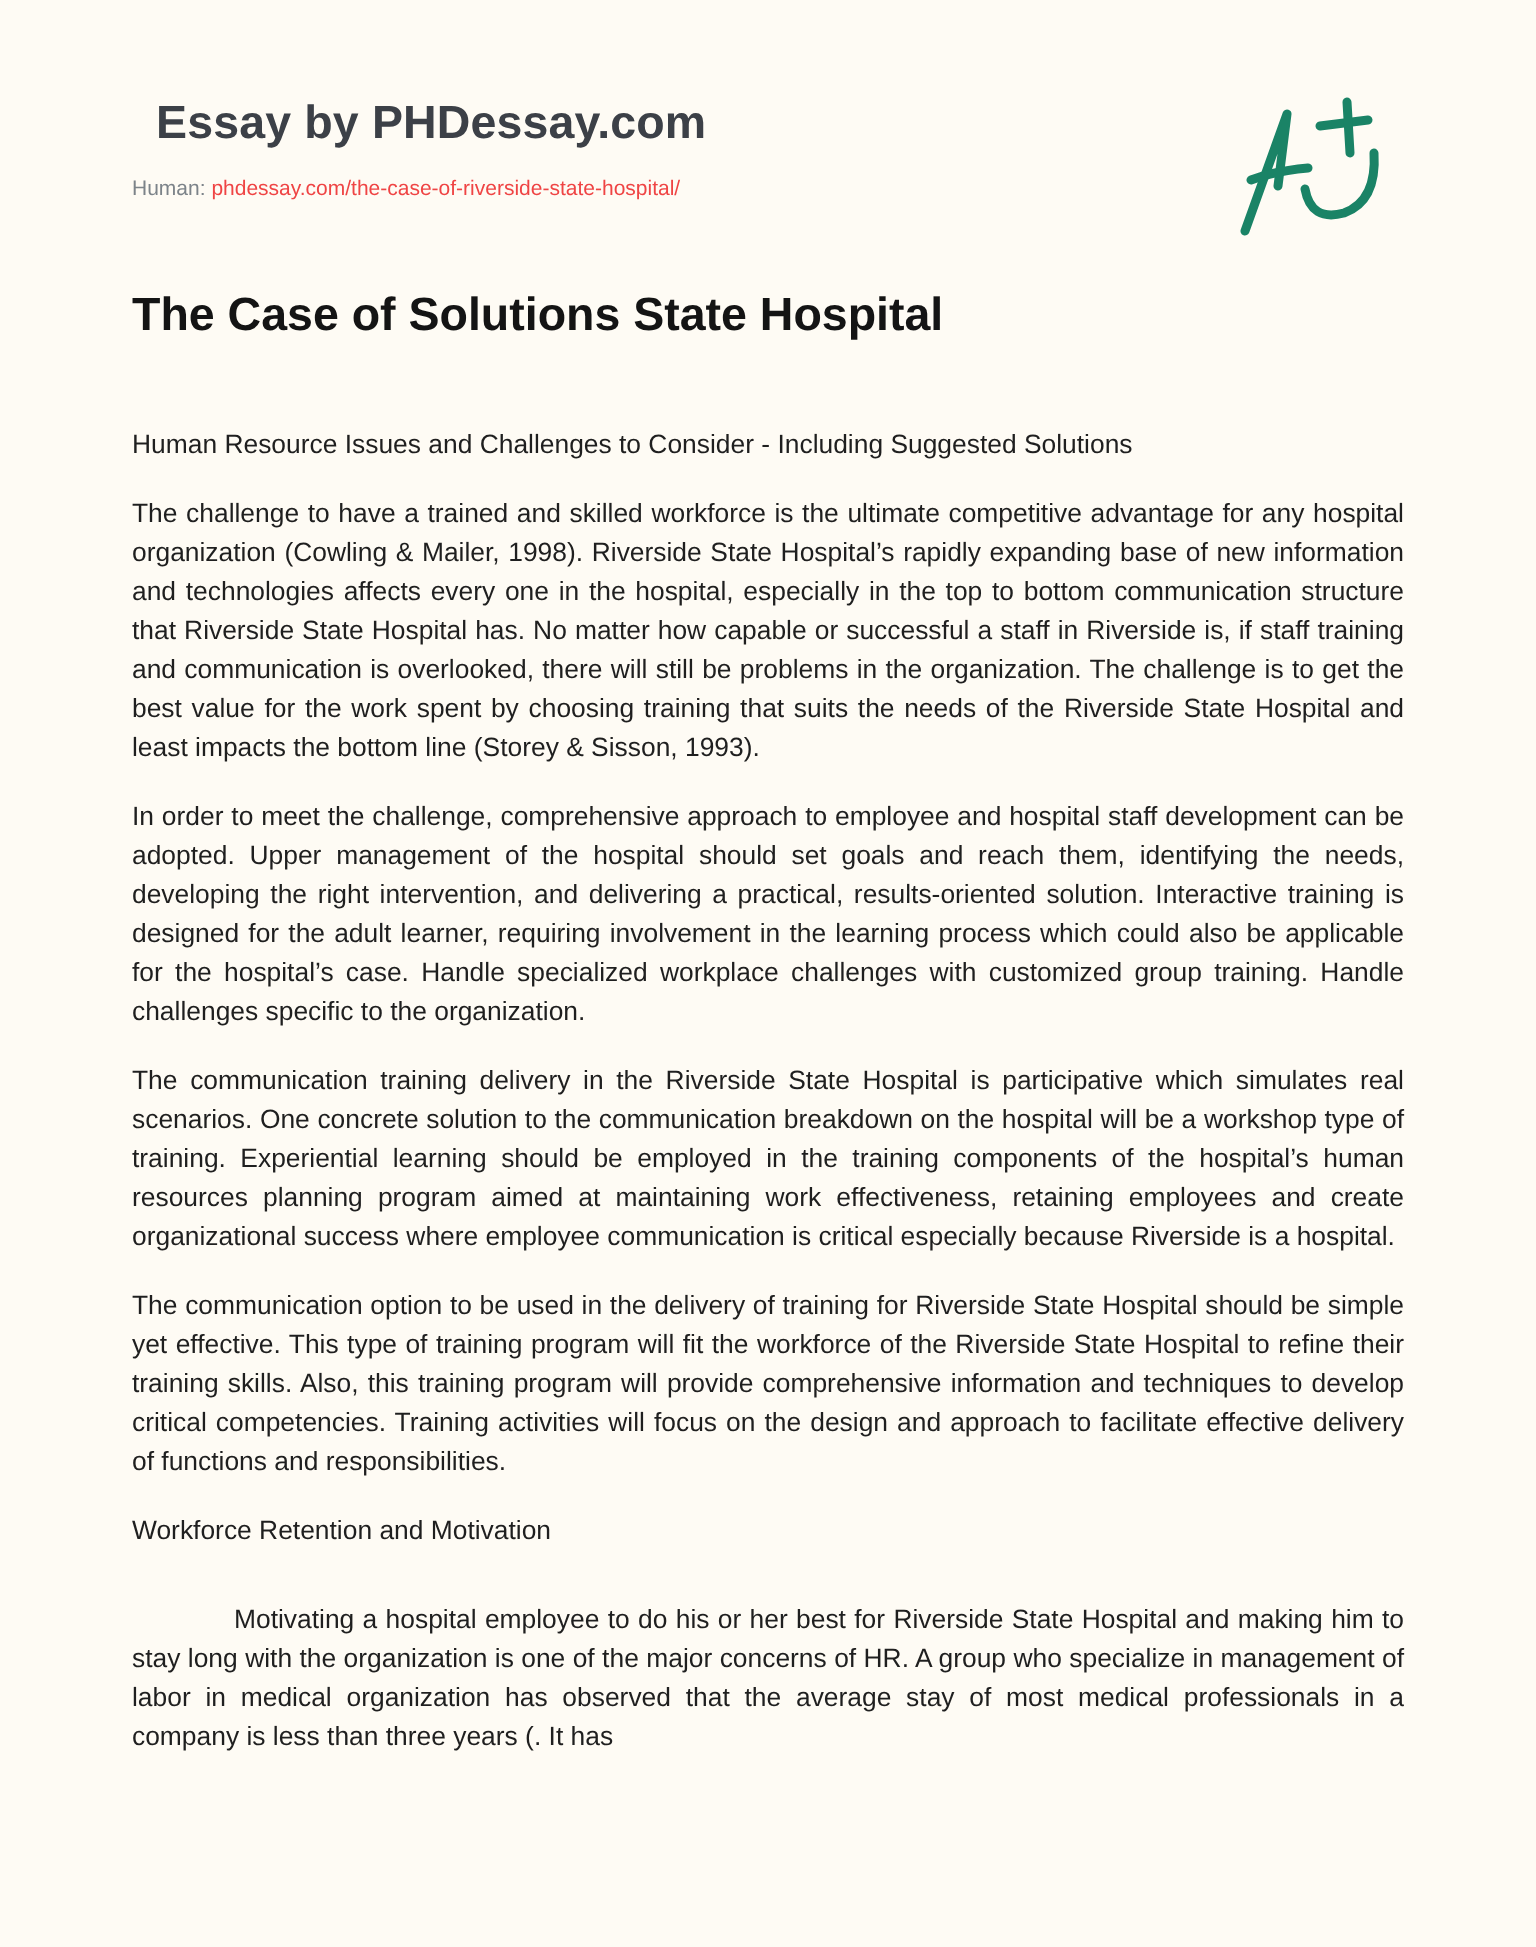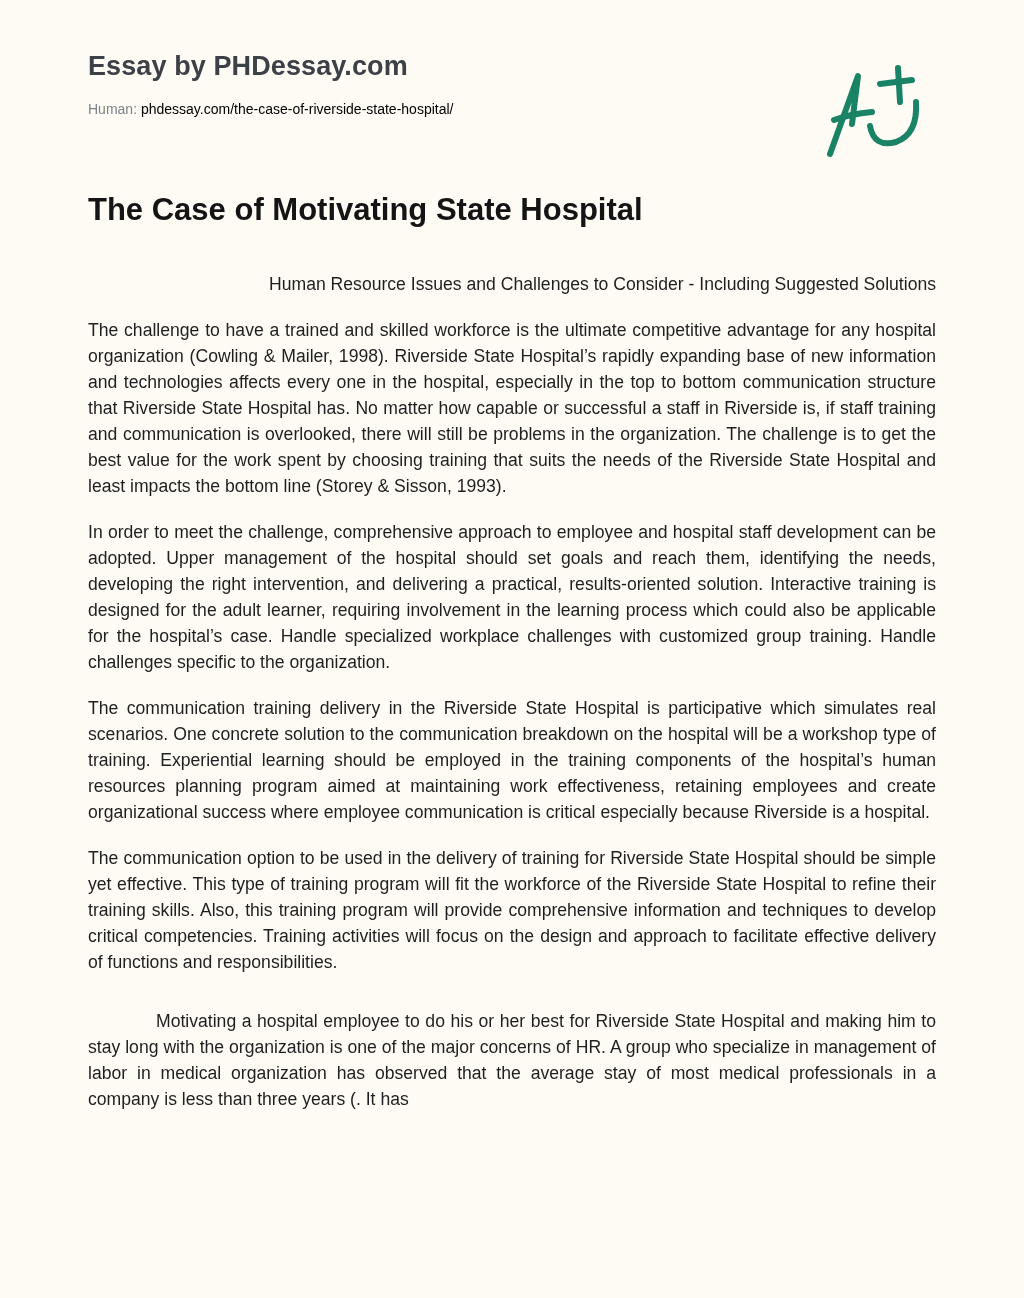--- a/index.html
+++ b/index.html
@@ -14,35 +14,35 @@
       position: relative;
       font-family: "Liberation Sans", "DejaVu Sans", sans-serif;
       color: #1f1f1f;
     }
     .header {
       position: absolute;
       left: 88px;
       top: 50px;
     }
     .site-title {
-      font-size: 27px;
+      font-size: 31px;
       font-weight: bold;
       color: #3c4047;
       letter-spacing: 0.1px;
-      margin: 0;
+      margin: 16px;
       line-height: 32px;
     }
     .source-line {
       margin-top: 18px;
       font-size: 14px;
       color: #7c8389;
       line-height: 18px;
     }
     .source-line a {
-      color: #000000;
+      color: #ef4444;
       text-decoration: none;
     }
     .logo {
       position: absolute;
       left: 820px;
       top: 62px;
       width: 110px;
       height: 100px;
     }
     .essay-title {
@@ -62,21 +62,22 @@
       width: 848px;
       font-size: 17.6px;
       line-height: 26px;
       color: #1f1f1f;
     }
     .content p {
       margin: 0 0 20px 0;
       text-align: justify;
     }
     .content p.heading {
-      text-align: right;
+      text-align: left;
+      margin-top: 12px;
     }
     .content p.indent {
       text-indent: 68px;
       margin-top: 33px;
     }
   </style>
 </head>
 <body>
 
 <div class="header">
@@ -91,22 +92,23 @@
 
   <path d="M10 92 L38 14 L32 62"></path>
   <path d="M14 58 Q30 52 52 50"></path>
 
   <path d="M60 22 L92 18"></path>
   <path d="M78 6 L80 40"></path>
 
   <path d="M50 64 Q54 86 76 80 Q98 72 96 40"></path>
 </svg>
 
-<h1 class="essay-title">The Case of Motivating State Hospital</h1>
+<h1 class="essay-title">The Case of Solutions State Hospital</h1>
 
 <div class="content">
   <p class="heading">Human Resource Issues and Challenges to Consider - Including Suggested Solutions</p>
   <p>The challenge to have a trained and skilled workforce is the ultimate competitive advantage for any hospital organization (Cowling &amp; Mailer, 1998). Riverside State Hospital’s rapidly expanding base of new information and technologies affects every one in the hospital, especially in the top to bottom communication structure that Riverside State Hospital has. No matter how capable or successful a staff in Riverside is, if staff training and communication is overlooked, there will still be problems in the organization. The challenge is to get the best value for the work spent by choosing training that suits the needs of the Riverside State Hospital and least impacts the bottom line (Storey &amp; Sisson, 1993).</p>
   <p>In order to meet the challenge, comprehensive approach to employee and hospital staff development can be adopted. Upper management of the hospital should set goals and reach them, identifying the needs, developing the right intervention, and delivering a practical, results-oriented solution. Interactive training is designed for the adult learner, requiring involvement in the learning process which could also be applicable for the hospital’s case. Handle specialized workplace challenges with customized group training. Handle challenges specific to the organization.</p>
   <p>The communication training delivery in the Riverside State Hospital is participative which simulates real scenarios. One concrete solution to the communication breakdown on the hospital will be a workshop type of training. Experiential learning should be employed in the training components of the hospital’s human resources planning program aimed at maintaining work effectiveness, retaining employees and create organizational success where employee communication is critical especially because Riverside is a hospital.</p>
   <p>The communication option to be used in the delivery of training for Riverside State Hospital should be simple yet effective. This type of training program will fit the workforce of the Riverside State Hospital to refine their training skills. Also, this training program will provide comprehensive information and techniques to develop critical competencies.  Training activities will focus on the design and approach to facilitate effective delivery of functions and responsibilities.</p>
+  <p class="heading">Workforce Retention and Motivation</p>
   <p class="indent">Motivating a hospital employee to do his or her best for Riverside State Hospital and making him to stay long with the organization is one of the major concerns of HR. A group who specialize in management of labor in medical organization has observed that the average stay of most medical professionals in a company is less than three years (. It has</p>
 </div>
 
 </body></html>

